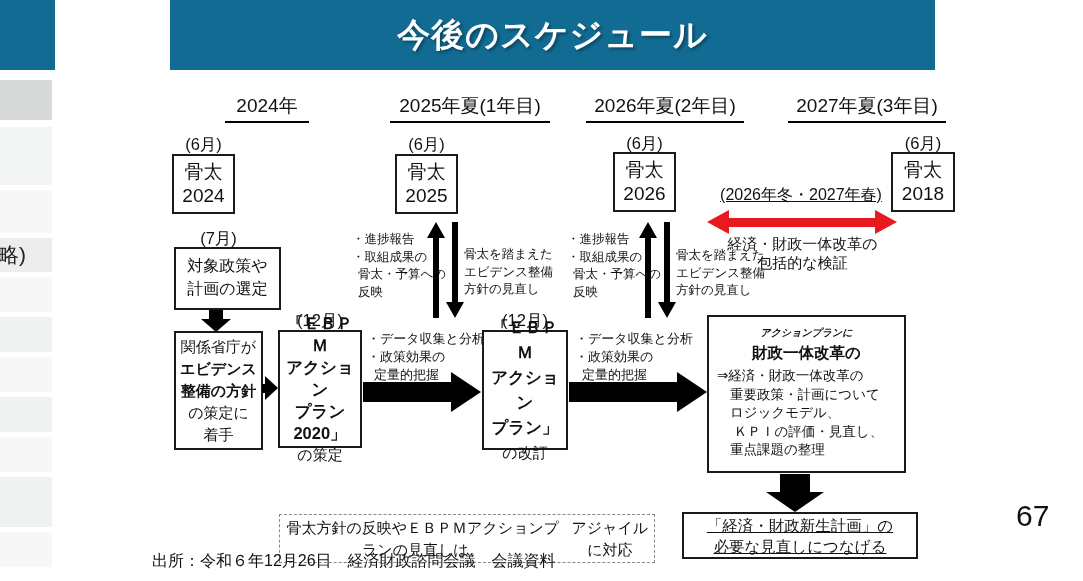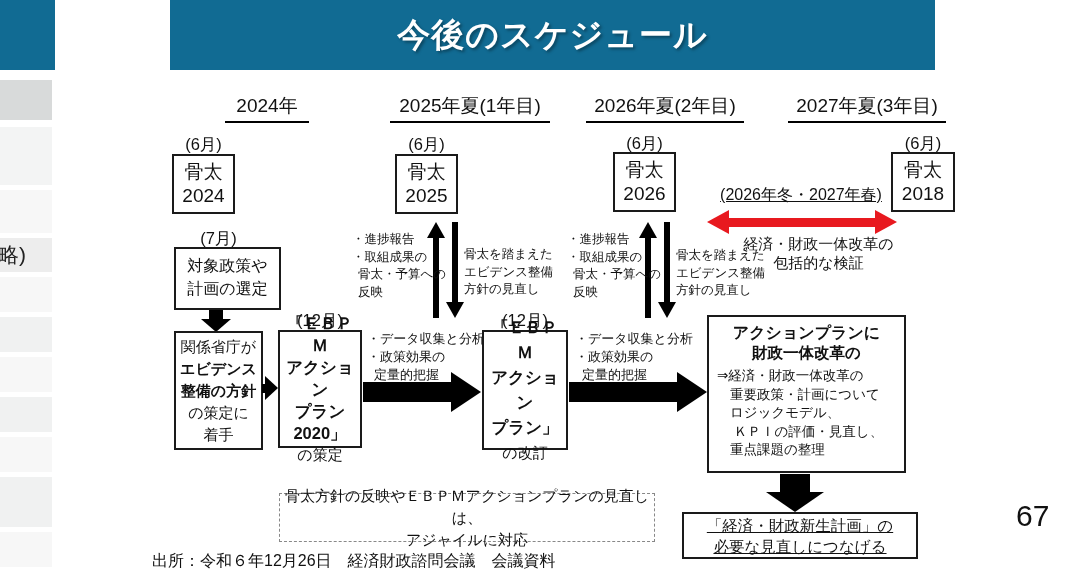--- a/index.html
+++ b/index.html
@@ -52,21 +52,21 @@
   .vdn .head{width:0;height:0;border-left:9px solid transparent;border-right:9px solid transparent;border-top:16px solid #000;}
   .vup .shaft,.vdn .shaft{width:6px;flex:1;background:#000;}
 
   
   .redarrow{position:absolute;display:flex;align-items:center;}
   .redarrow .hl{width:0;height:0;border-top:12px solid transparent;border-bottom:12px solid transparent;border-right:22px solid var(--red);}
   .redarrow .shaft{flex:1;height:9px;background:var(--red);}
   .redarrow .hr{width:0;height:0;border-top:12px solid transparent;border-bottom:12px solid transparent;border-left:22px solid var(--red);}
 
   .dashedbox{position:absolute;border:1.5px dashed #888;background:#fff;box-sizing:border-box;
-    display:flex;flex-direction:column;align-items:center;justify-content:center;text-align:center;}
+    display:flex;flex-direction:row;align-items:center;text-align:center;margin-top:21px;}
   .ul{text-decoration:underline;}
 </style>
 </head>
 <body>
 
 <div class="slide">
 
   <div class="corner-block"></div>
   <div class="header-bar">
     <span class="header-title">今後のスケジュール</span>
@@ -215,27 +215,27 @@
     <div>エビデンス整備</div>
     <div>方針の見直し</div>
   </div>
 
   <div class="note ul" style="left:711px;top:185px;width:180px;font-size:16px;text-align:center;">(2026年冬・2027年春)</div>
   <div class="redarrow" style="left:707px;top:210px;width:190px;height:24px;">
     <div class="hl"></div>
       <div class="shaft"></div>
       <div class="hr"></div>
   </div>
-  <div class="note" style="left:736px;top:234px;width:165px;font-size:15px;line-height:19px;text-align:center;">
+  <div class="note" style="left:720px;top:234px;width:165px;font-size:15px;line-height:19px;text-align:center;">
     <div>経済・財政一体改革の</div>
     <div>包括的な検証</div>
   </div>
 
   <div class="box" style="left:707px;top:315px;width:199px;height:158px;padding:6px 8px;justify-content:flex-start;">
-    <div class="b" style="font-size:16px;line-height:20px;">アクションプランに</div>
+    <div class="b" style="font-size:10px;line-height:20px;font-style:italic;">アクションプランに</div>
     <div class="b" style="font-size:15.5px;line-height:20px;">財政一体改革の</div>
     <div style="font-size:13.5px;line-height:18.5px;text-align:left;width:100%;margin-top:4px;">
       <div>⇒経済・財政一体改革の</div>
       <div style="padding-left:13px;">重要政策・計画について</div>
       <div style="padding-left:13px;">ロジックモデル、</div>
       <div style="padding-left:17px;">ＫＰＩの評価・見直し、</div>
       <div style="padding-left:13px;">重点課題の整理</div>
     </div>
   </div>
 

